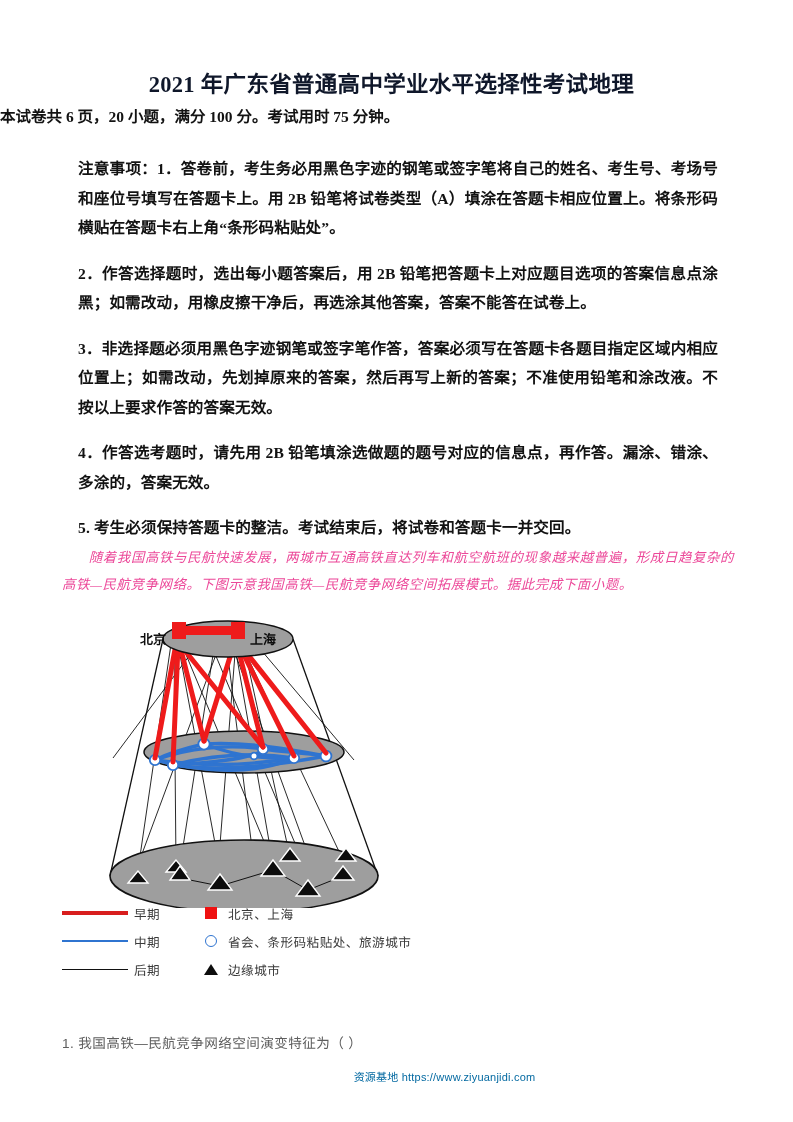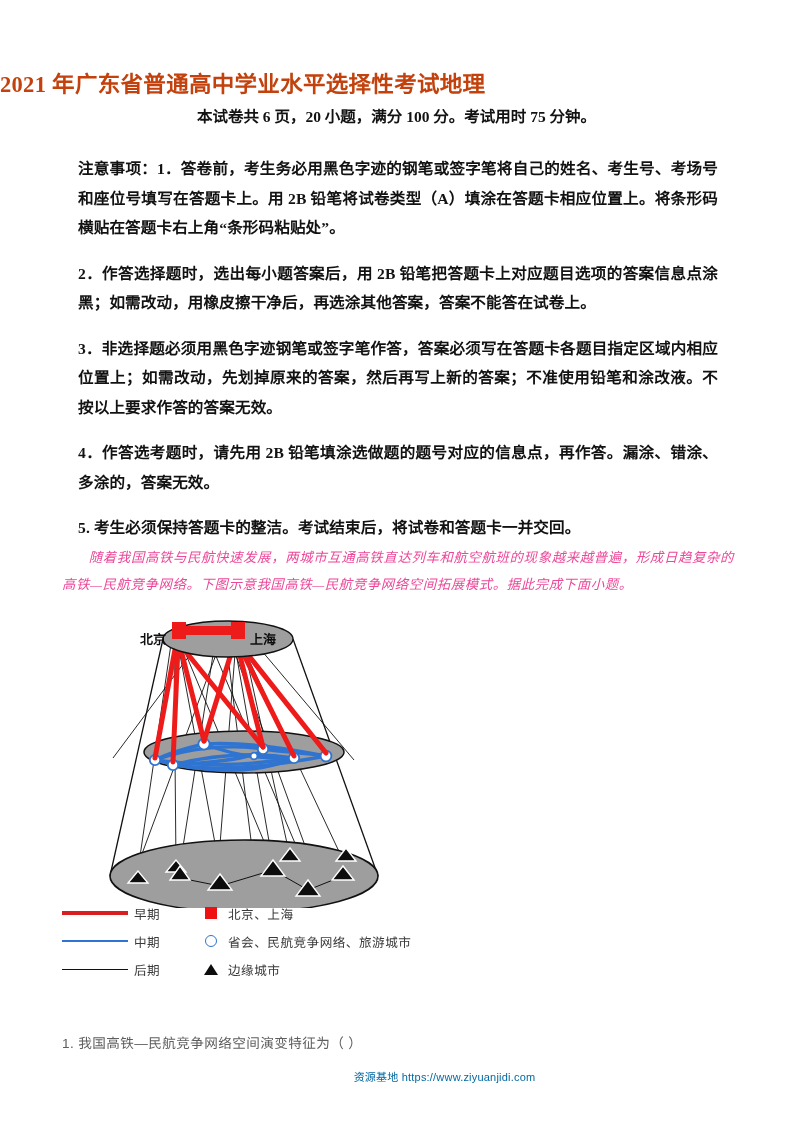--- a/index.html
+++ b/index.html
@@ -23,34 +23,34 @@
     width: 793px;
     height: 1122px;
   }
 
   
   .doc-title {
     position: absolute;
     top: 66px;
     left: 0;
     width: 634px;
-    text-align: left;
+    text-align: right;
     font-size: 22.5px;
     font-weight: bold;
     letter-spacing: 0.3px;
-    color: #c2410c;
+    color: #0f172a;
     font-family: "Liberation Serif", "DejaVu Serif", serif;
   }
 
   .doc-subtitle {
     position: absolute;
     top: 104px;
     left: 0;
     width: 793px;
-    text-align: center;
+    text-align: left;
     font-size: 15.5px;
     font-weight: bold;
     color: #121212;
   }
 
   
   .notice-block {
     position: absolute;
     top: 138px;
     left: 62px;
@@ -327,21 +327,21 @@
     </div>
 
     <div class="legend-row">
       <div class="legend-line-cell">
         <div class="legend-line middle"></div>
       </div>
       <div class="legend-label">中期</div>
       <div class="legend-sym-cell">
         <div class="sym-circle"></div>
       </div>
-      <div class="legend-desc">省会、民航竞争网络、旅游城市</div>
+      <div class="legend-desc">省会、条形码粘贴处、旅游城市</div>
     </div>
 
     <div class="legend-row">
       <div class="legend-line-cell">
         <div class="legend-line late"></div>
       </div>
       <div class="legend-label">后期</div>
       <div class="legend-sym-cell">
         <div class="sym-triangle"></div>
       </div>

